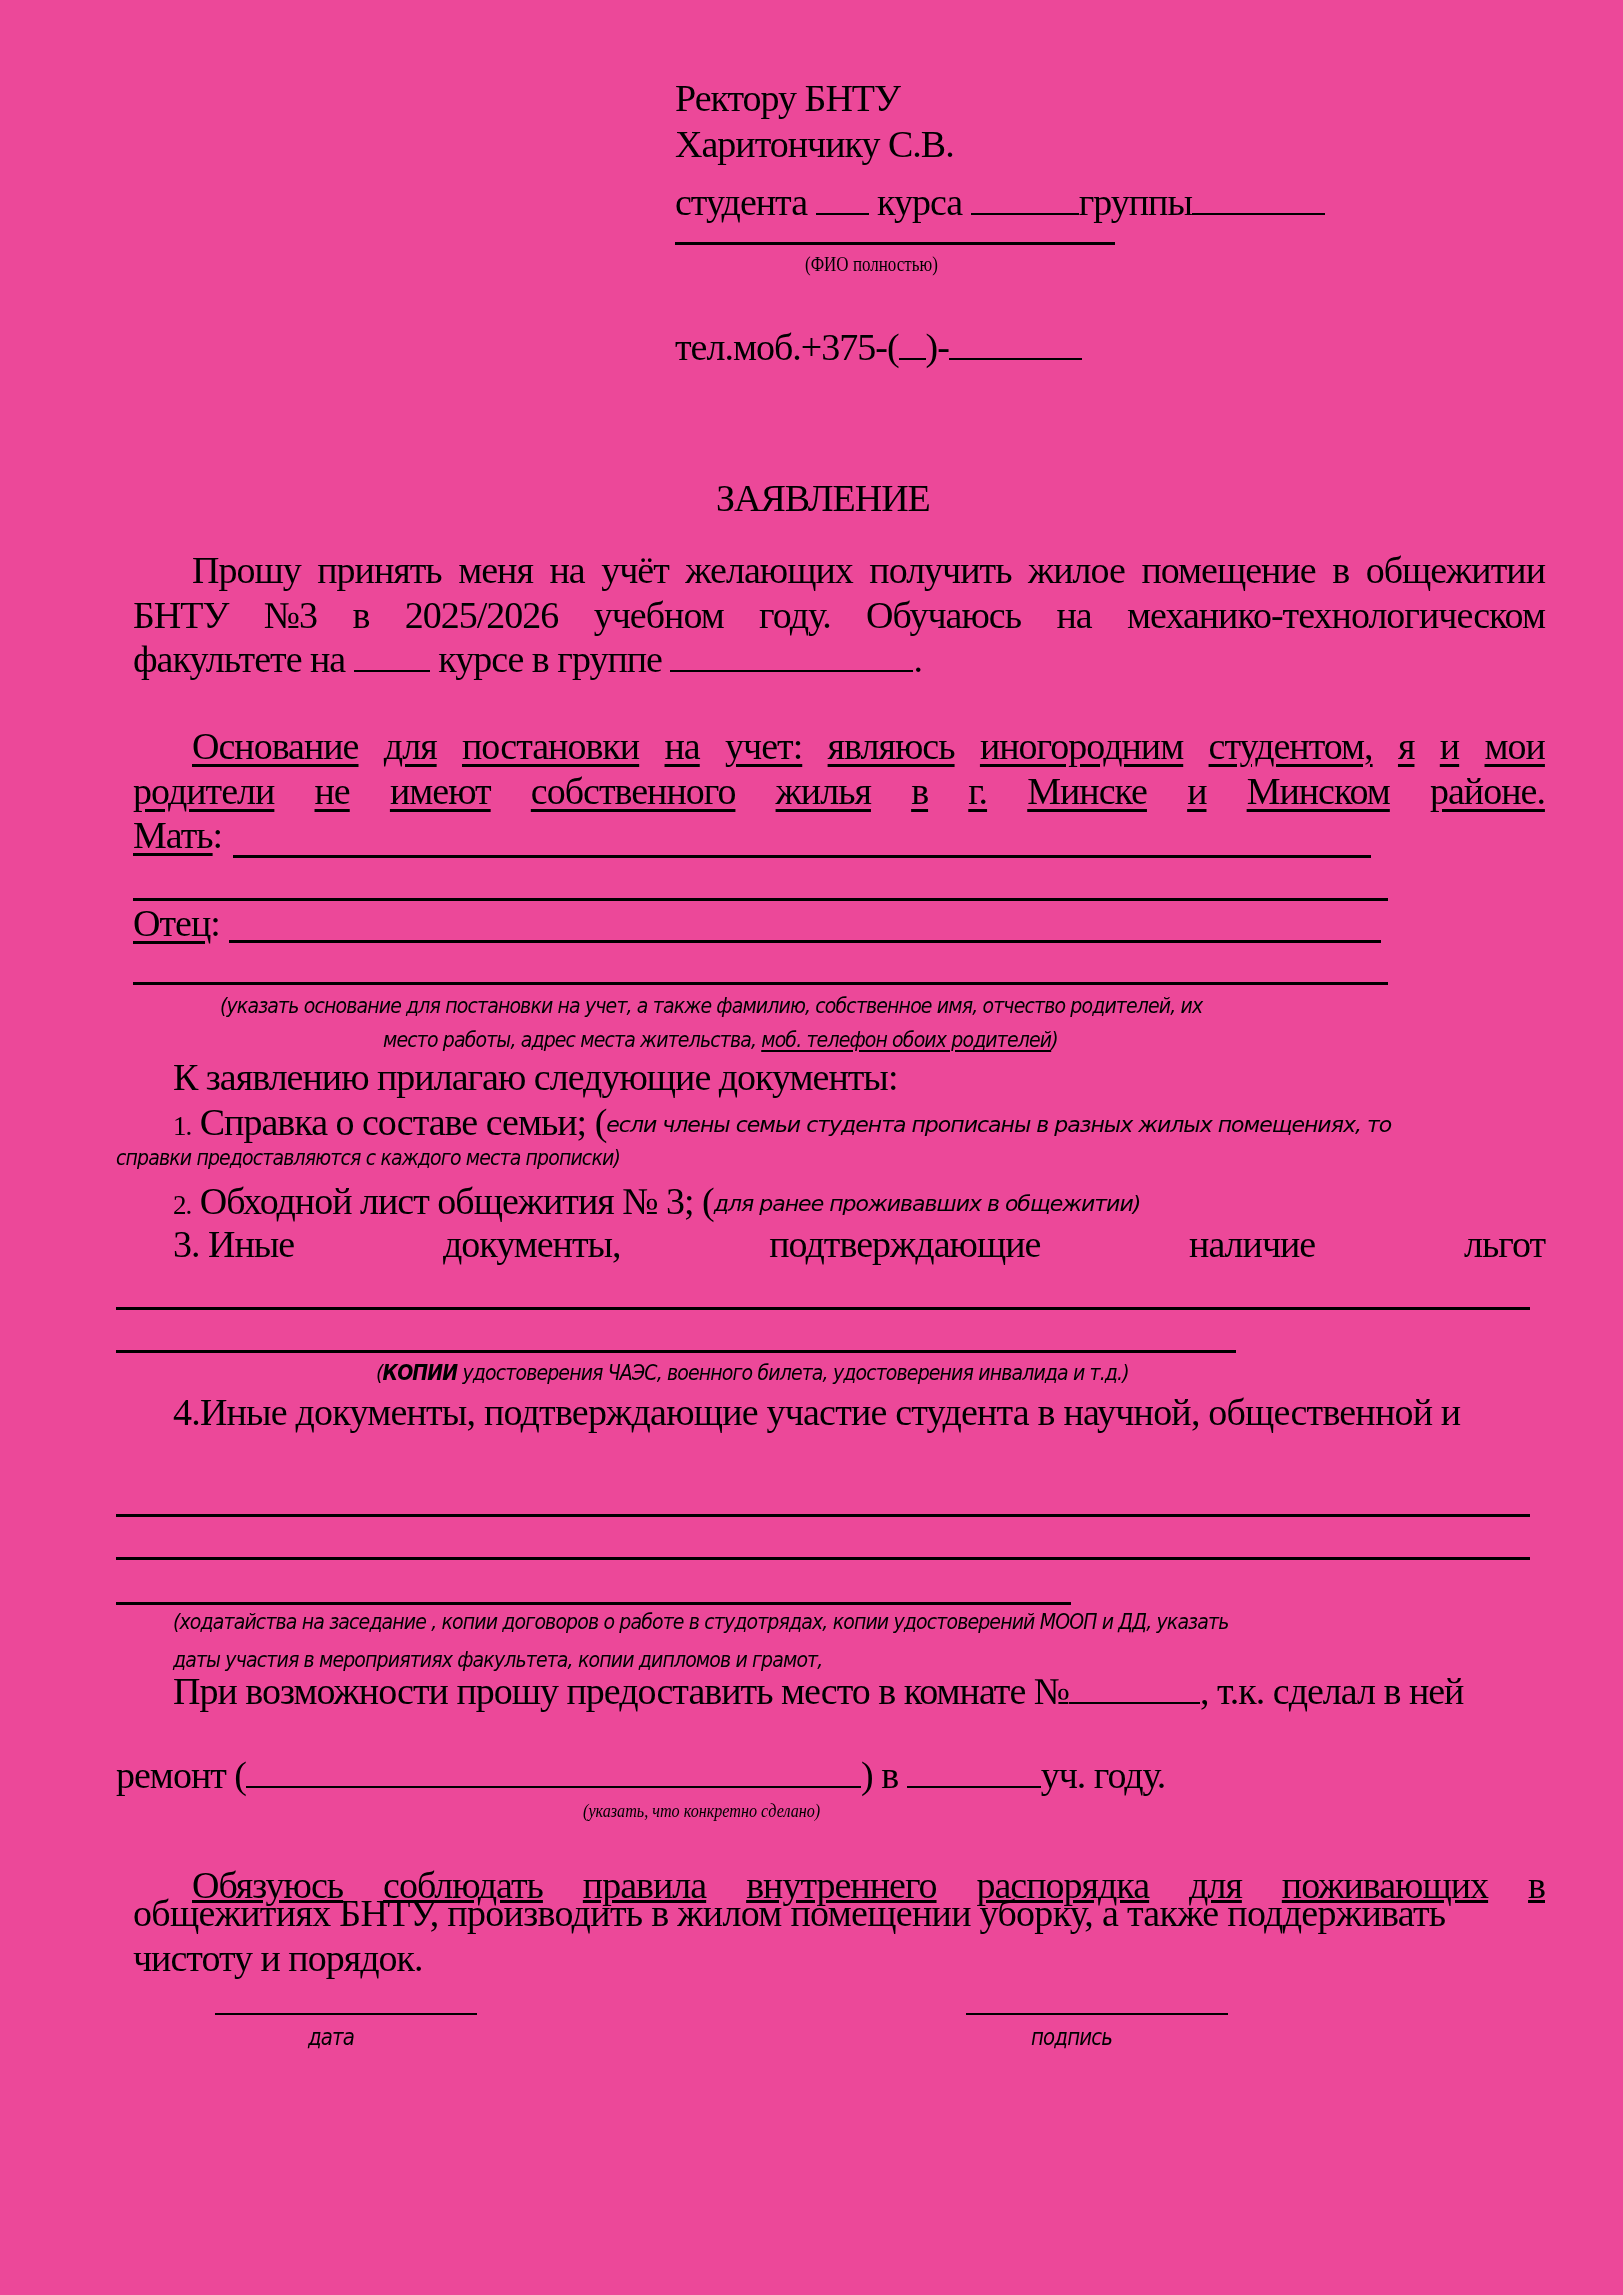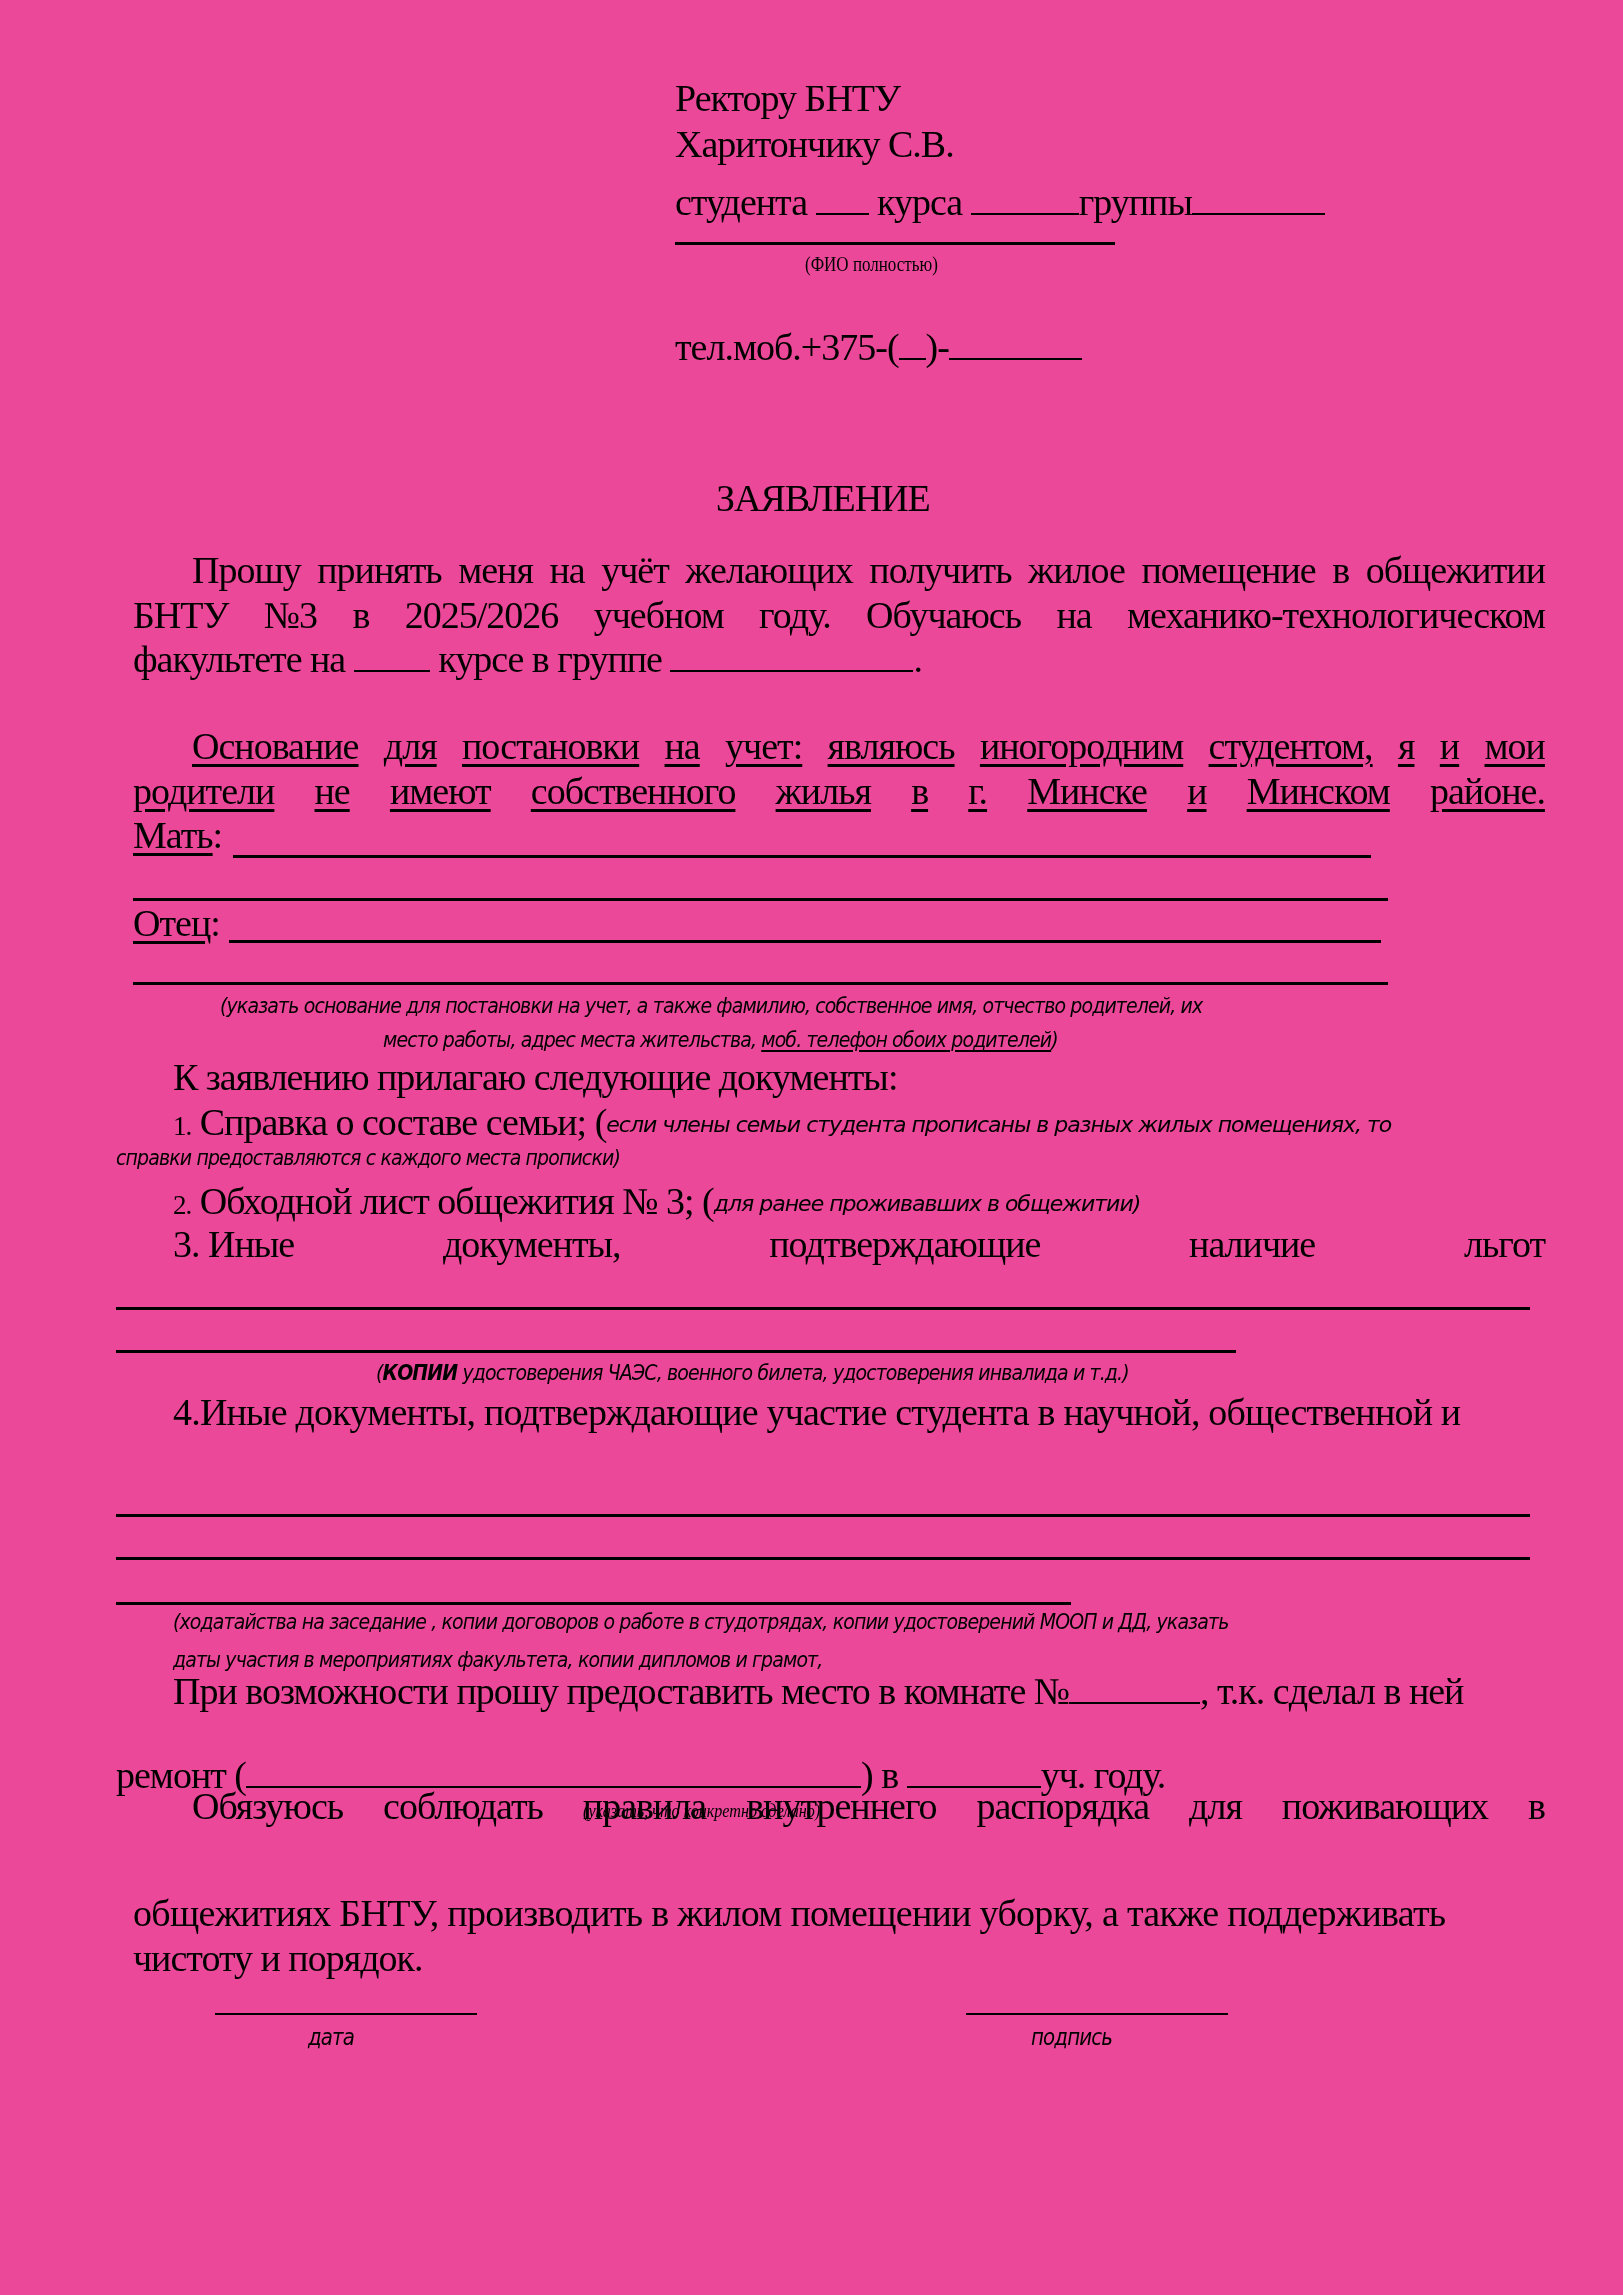--- a/index.html
+++ b/index.html
@@ -137,21 +137,21 @@
 
   <div class="t" style="left:173px; top:1670px;">
     <span>При возможности прошу предоставить место в комнате №</span><span class="blank" style="width:131px;"></span><span>, т.к. сделал в ней</span>
   </div>
   <div class="t" style="left:116px; top:1754px;">
     <span>ремонт (</span><span class="blank" style="width:615px;"></span><span>) в</span>
     <span class="blank" style="width:134px;"></span><span>уч. году.</span>
   </div>
   <div class="small" style="left:583px; top:1799px; font-style:italic; font-size:19px; transform:scaleX(0.85); transform-origin:left top;">(указать, что конкретно сделано)</div>
 
-  <div class="t just" id="obl1" style="left:192px; top:1785px; width:1353px;">
+  <div class="t just" id="obl1" style="left:192px; top:1864px; width:1353px;text-decoration:underline;">
       <span>Обязуюсь</span>
       <span>соблюдать</span>
       <span>правила</span>
       <span>внутреннего</span>
       <span>распорядка</span>
       <span>для</span>
       <span>поживающих</span>
       <span>в</span>
     </div>
   <div class="t" style="left:133px; top:1892px; width:1412px; letter-spacing:-0.7px;">общежитиях БНТУ, производить в жилом помещении уборку, а также поддерживать</div>

